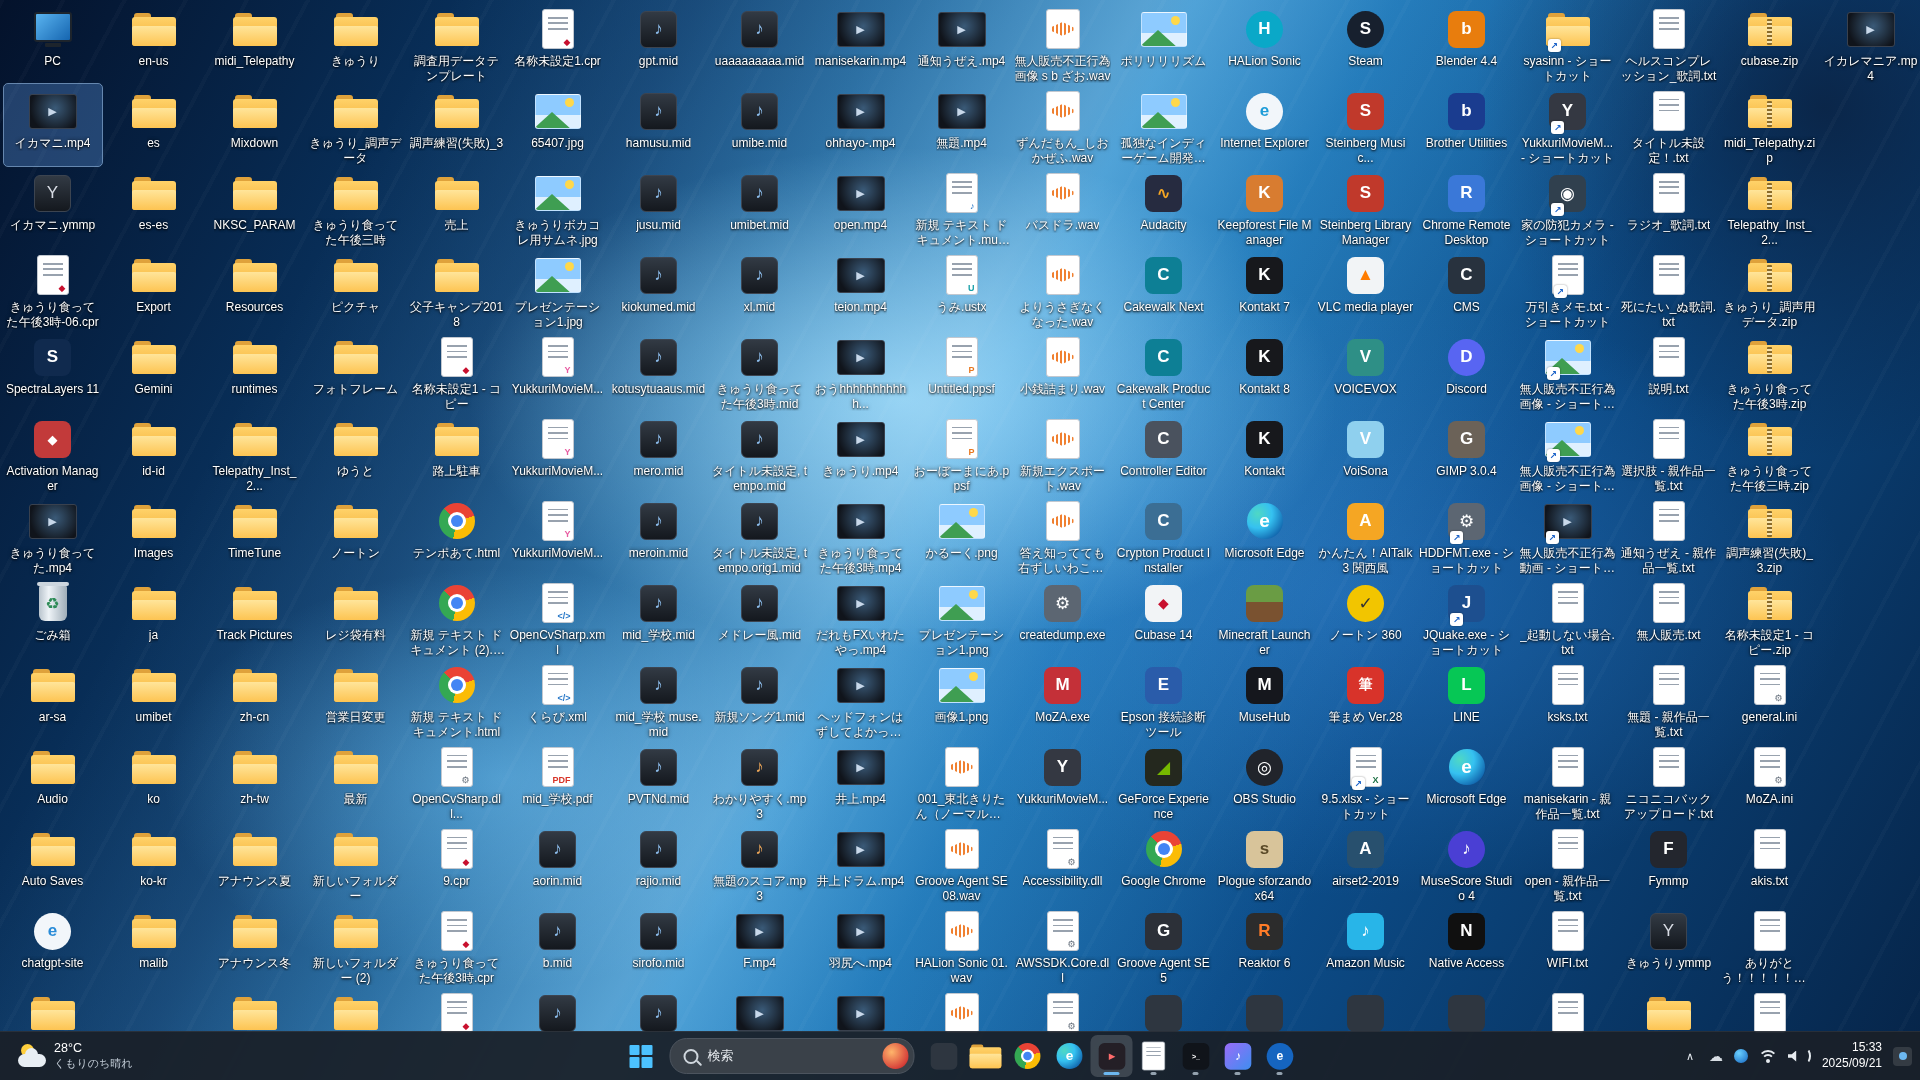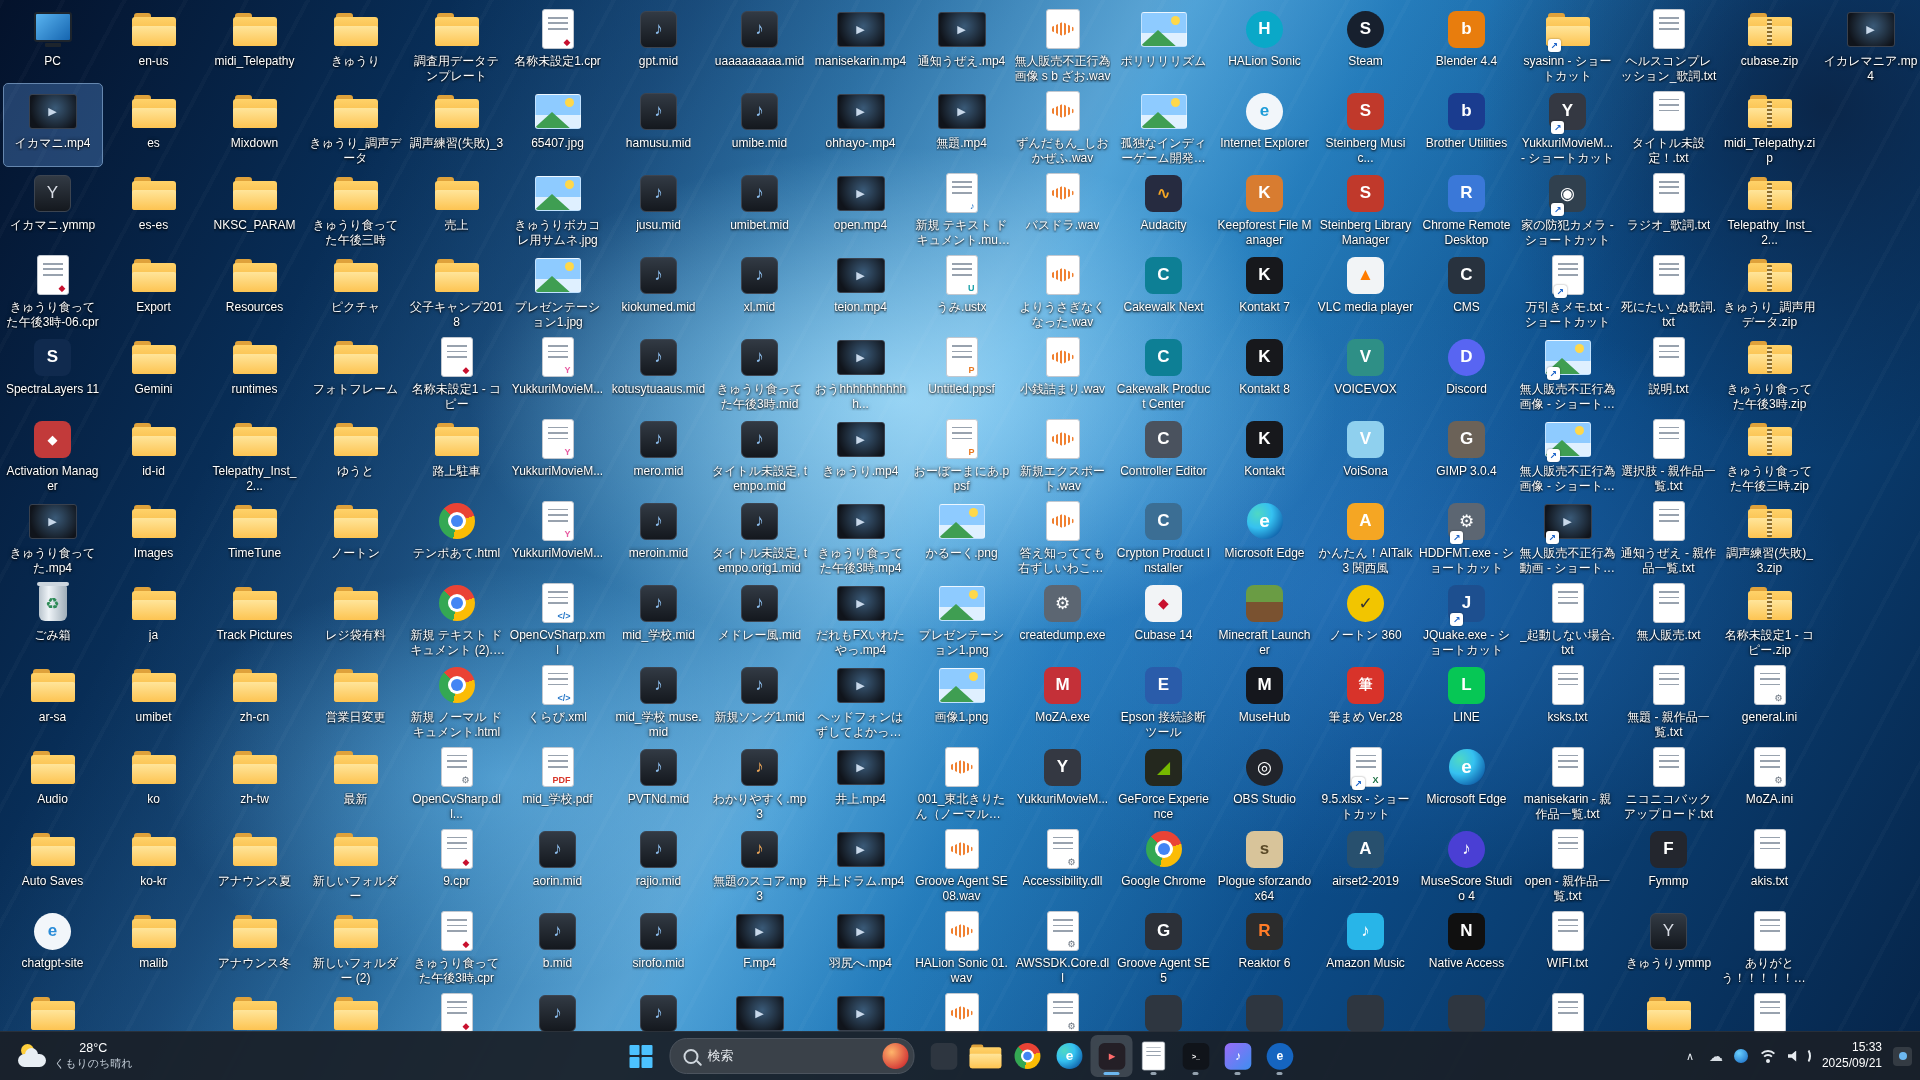--- a/index.html
+++ b/index.html
@@ -72,21 +72,21 @@
     display:flex;align-items:center;justify-content:center;font-size:9px;color:#1b62c8;box-shadow:0 0 2px rgba(0,0,0,.45);}
   
   .taskbar{position:absolute;left:0;right:0;bottom:0;height:48px;z-index:10;
     background:rgba(26,32,40,.94);border-top:1px solid rgba(255,255,255,.07);
     display:flex;align-items:center;color:#fff;}
   .weather{position:absolute;left:10px;top:0;bottom:0;display:flex;align-items:center;gap:8px;padding:0 8px;border-radius:6px;}
   .wicon{position:relative;width:28px;height:24px;}
   .wicon .sun{position:absolute;top:0;left:3px;width:13px;height:13px;border-radius:50%;background:#ffcf3e;}
   .wicon .cloud{position:absolute;bottom:1px;left:0;right:0;height:13px;background:#e8eef4;border-radius:8px;}
   .wicon .cloud::before{content:'';position:absolute;top:-6px;left:7px;width:13px;height:13px;border-radius:50%;background:#e8eef4;}
-  .wtxt{display:flex;flex-direction:column;line-height:1.25;align-items:center;}
+  .wtxt{display:flex;flex-direction:column;line-height:1.25;}
   .wtemp{font-size:12.5px;}
   .wcond{font-size:11px;color:#c2ccd6;}
   .tb-center{position:absolute;left:50%;top:0;bottom:0;transform:translateX(-50%);display:flex;align-items:center;gap:4px;}
   .tb-btn{width:42px;height:42px;border-radius:7px;display:flex;align-items:center;justify-content:center;position:relative;flex:none;}
   .tb-btn.active{background:rgba(255,255,255,.16);}
   .tb-btn .ic-wrap{transform:scale(.72);}
   .ind{position:absolute;bottom:2px;left:50%;transform:translateX(-50%);width:6px;height:3px;border-radius:2px;background:#93a1ae;}
   .tb-btn.active .ind{width:16px;background:#6cb8f0;}
   .win-logo{width:23px;height:23px;display:grid;grid-template-columns:1fr 1fr;grid-template-rows:1fr 1fr;gap:2px;}
   .win-logo i{background:#4cc2ff;border-radius:1px;}
@@ -682,21 +682,21 @@
           </div>
         </div>
         <div class="desk-label">新規 テキスト ドキュメント (2).html</div>
       </div>
       <div class="desk-item">
         <div class="ic-wrap">
           <div class="ic-chrome">
             <i class="cc"></i>
           </div>
         </div>
-        <div class="desk-label">新規 ノーマル ドキュメント.html</div>
+        <div class="desk-label">新規 テキスト ドキュメント.html</div>
       </div>
       <div class="desk-item">
         <div class="ic-wrap">
           <div class="ic-paper">
             <i class="lines"></i>
             <b class="pbadge" style="color: rgb(104, 114, 126);">⚙</b>
           </div>
         </div>
         <div class="desk-label">OpenCvSharp.dll...</div>
       </div>

